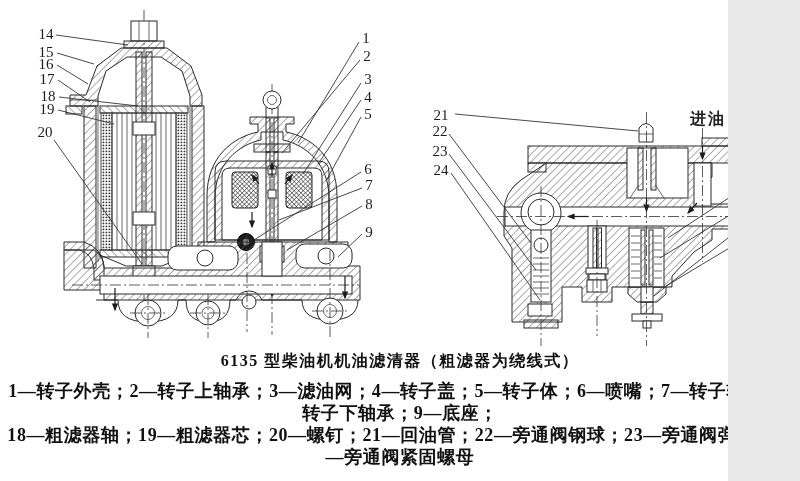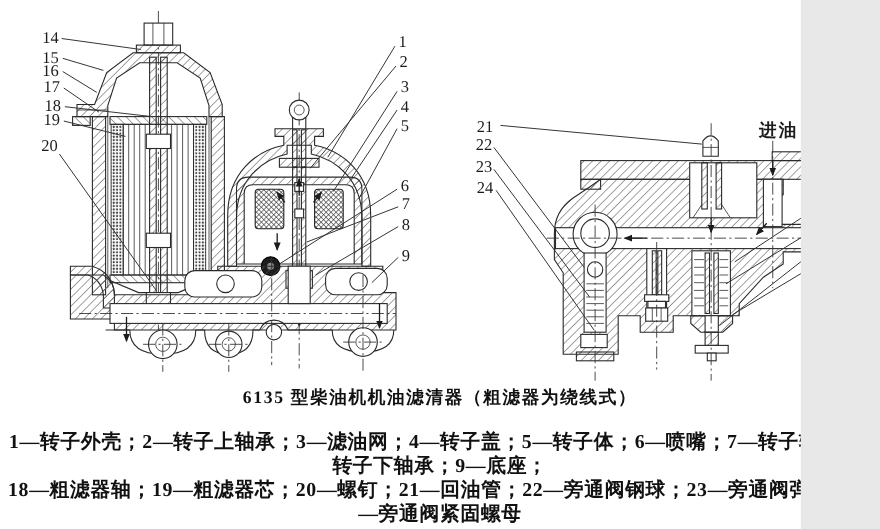--- a/index.html
+++ b/index.html
@@ -12,21 +12,21 @@
   .thin{fill:none;stroke:#2a2a2a;stroke-width:.7;}
   .wh{fill:#ffffff;stroke:#2a2a2a;stroke-width:1;}
   .h1{fill:url(#h1);stroke:#2a2a2a;stroke-width:1;}
   .h2{fill:url(#h2);stroke:#2a2a2a;stroke-width:1;}
   .cross{fill:url(#cr);stroke:#222;stroke-width:1;}
   .wire{fill:url(#wire);stroke:#2a2a2a;stroke-width:.8;}
   .dd{fill:none;stroke:#333;stroke-width:.8;stroke-dasharray:11 3 2 3;}
   .leader{fill:none;stroke:#333;stroke-width:.9;}
   .arr{fill:none;stroke:#1c1c1c;stroke-width:1.2;}
   .caption{position:absolute;left:0;top:351px;width:800px;text-align:center;color:#111;}
-  .cap-title{font-size:16px;font-weight:bold;letter-spacing:1.5px;margin:0 0 18px 0;}
+  .cap-title{font-size:16px;font-weight:bold;letter-spacing:1.5px;margin:0 0 8px 0;}
   .cap-line{font-size:18px;font-weight:bold;letter-spacing:.6px;line-height:22px;margin:0;}
 </style>
 </head>
 <body>
 
 <div class="page">
 
 <svg width="800" height="349" viewBox="0 0 800 349">
   <defs>
     <pattern id="h1" patternUnits="userSpaceOnUse" width="5.5" height="5.5" patternTransform="rotate(45)">

